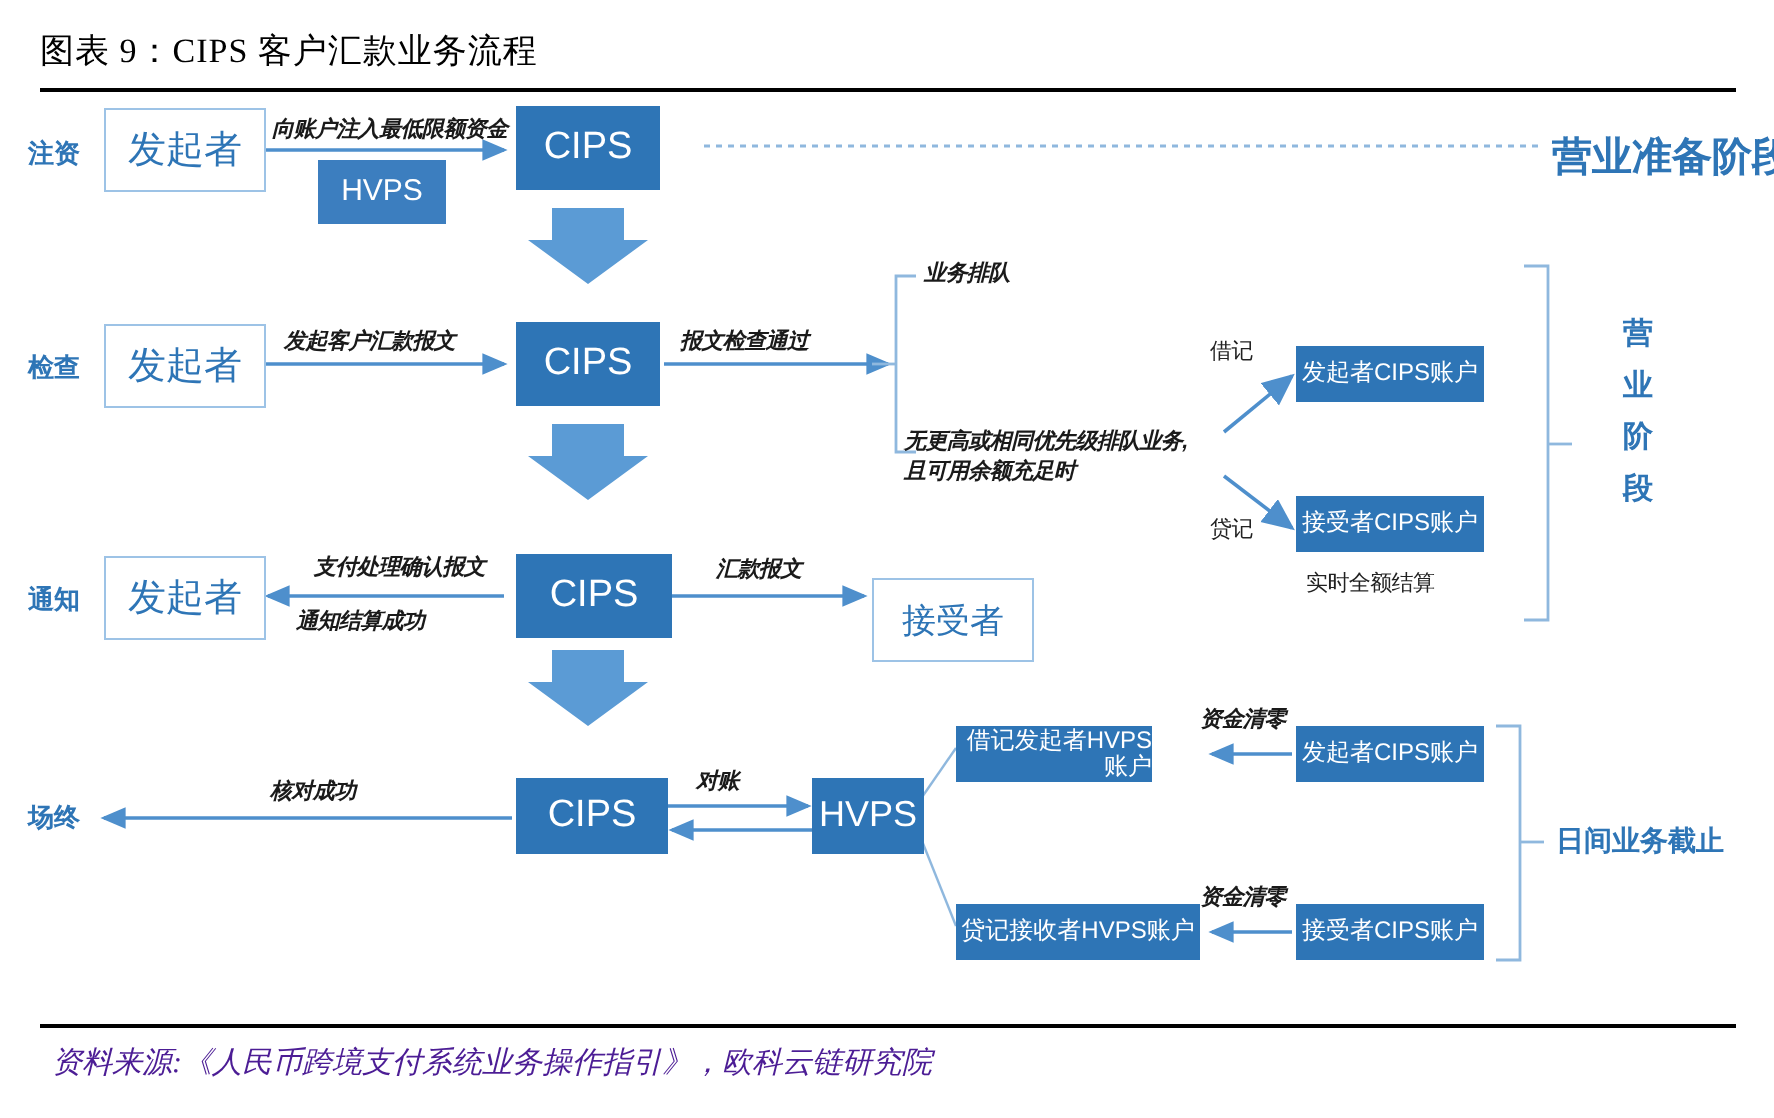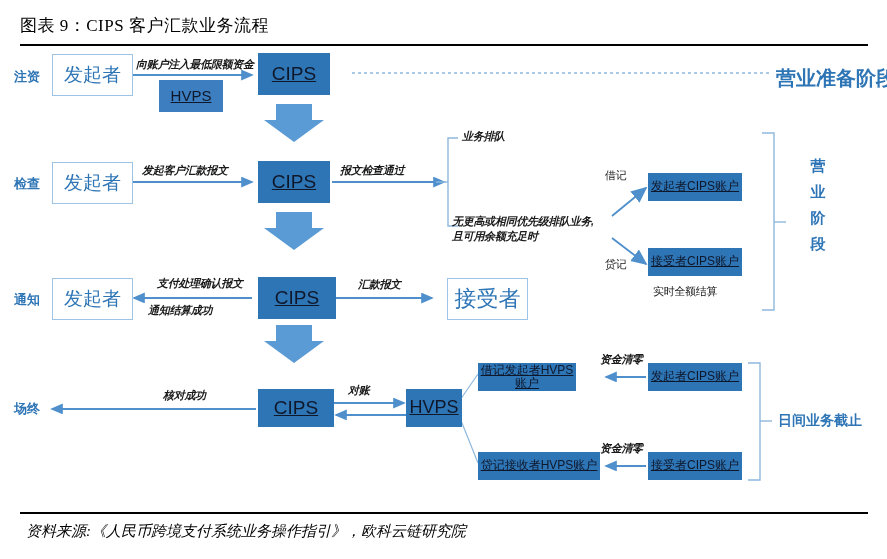--- a/index.html
+++ b/index.html
@@ -18,28 +18,28 @@
   }
   #title-rule{
     left:20px;top:44px;width:848px;height:2px;background:#000;
   }
   #footer-rule{
     left:20px;top:512px;width:848px;height:2px;background:#000;
   }
   #source-note{
     left:26px;top:522px;
     font-family:"Liberation Serif","DejaVu Serif",serif;
-    font-style:italic;font-size:15px;color:#000000;white-space:nowrap;
+    font-style:italic;font-size:15px;color:#4c1d95;white-space:nowrap;
   }
 
   
   .box-fill{
-    background:#2E75B6;color:#0f172a;
+    background:#2E75B6;color:#ffffff;
     display:flex;align-items:center;justify-content:center;
-    text-align:center;line-height:1.1;text-decoration:underline;
+    text-align:right;line-height:1.1;
   }
   .box-fill.light{background:#3C7EBF;}
   .box-outline{
     background:#ffffff;border:1px solid #9DC3E6;color:#2E75B6;
     display:flex;align-items:center;justify-content:center;
     text-align:center;
   }
   .stage-label{
     color:#2E75B6;font-weight:bold;font-size:13px;white-space:nowrap;
   }
@@ -146,23 +146,23 @@
 
 <div class="abs edge-label plain" style="left:605px;top:257px;">贷记</div>
 <div class="abs box-fill" style="left:648px;top:248px;width:94px;height:28px;font-size:12px;">接受者CIPS账户</div>
 <div class="abs edge-label plain" style="left:653px;top:284px;">实时全额结算</div>
 
 <div class="abs box-outline" style="left:52px;top:278px;width:79px;height:40px;font-size:19px;">发起者</div>
 <div class="abs edge-label" style="left:141px;top:276px;margin-left:16px;">支付处理确认报文</div>
 <div class="abs edge-label" style="left:148px;top:303px;">通知结算成功</div>
 <div class="abs box-fill" style="left:258px;top:277px;width:78px;height:42px;font-size:19px;">CIPS</div>
 <div class="abs edge-label" style="left:358px;top:277px;font-family:Liberation Serif, serif;">汇款报文</div>
-<div class="abs box-outline" style="left:436px;top:278px;width:79px;height:40px;font-size:22px;margin-left:11px;">接受者</div>
+<div class="abs box-outline" style="left:436px;top:289px;width:79px;height:40px;font-size:17px;">接受者</div>
 
-<div class="abs edge-label" style="left:135px;top:388px;margin-left:28px;">核对成功</div>
+<div class="abs edge-label" style="left:135px;top:388px;">核对成功</div>
 <div class="abs box-fill" style="left:258px;top:389px;width:76px;height:38px;font-size:19px;">CIPS</div>
 <div class="abs edge-label" style="left:348px;top:383px;">对账</div>
 <div class="abs box-fill" style="left:406px;top:389px;width:56px;height:38px;font-size:18px;">HVPS</div>
 
 <div class="abs box-fill" style="left:478px;top:363px;width:98px;height:28px;font-size:12px;">借记发起者HVPS账户</div>
 <div class="abs edge-label" style="left:600px;top:352px;">资金清零</div>
 <div class="abs box-fill" style="left:648px;top:363px;width:94px;height:28px;font-size:12px;">发起者CIPS账户</div>
 
 <div class="abs box-fill" style="left:478px;top:452px;width:122px;height:28px;font-size:12px;">贷记接收者HVPS账户</div>
 <div class="abs edge-label" style="left:600px;top:441px;">资金清零</div>

